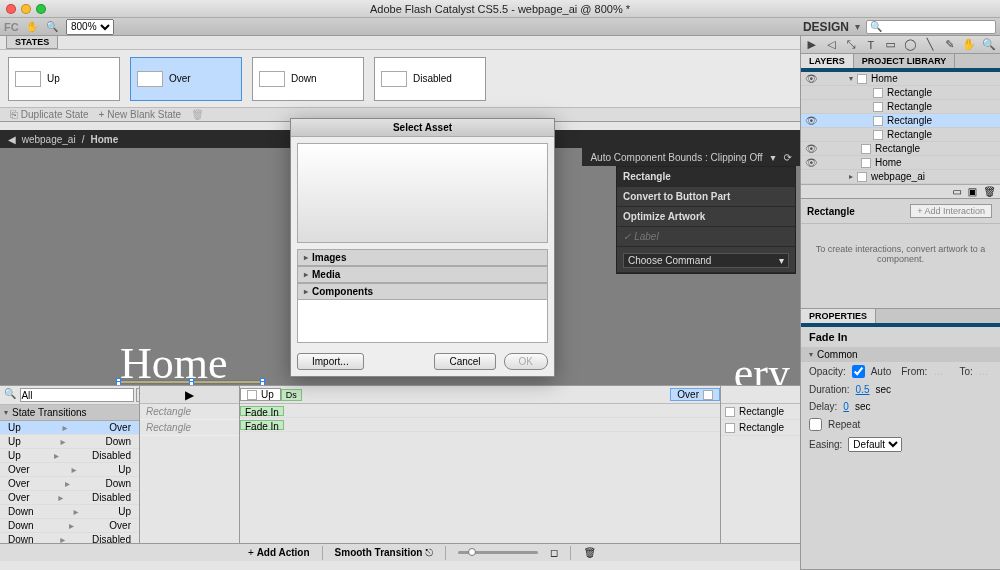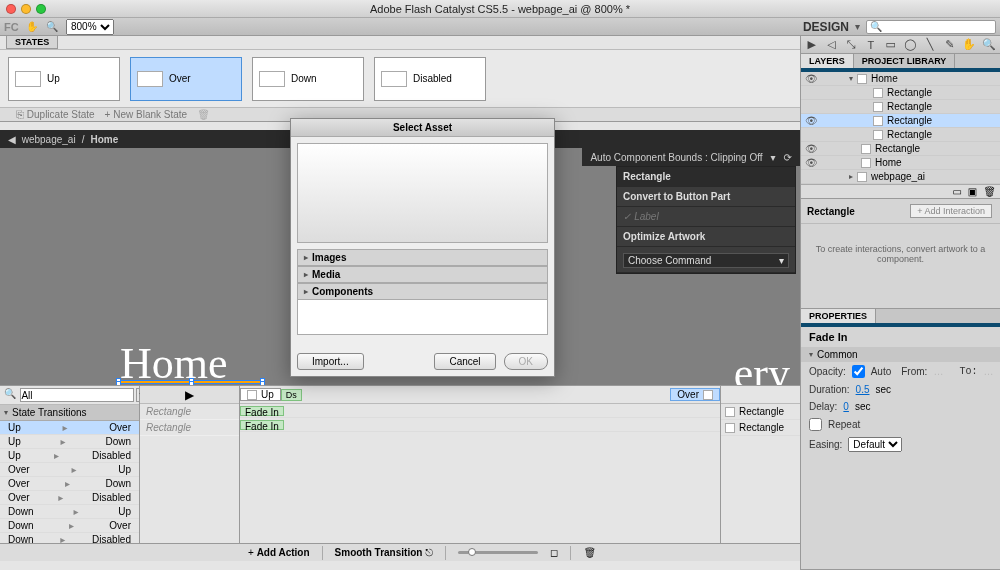--- a/index.html
+++ b/index.html
@@ -22,21 +22,21 @@
 .search{width:130px;height:14px;background:#fff;border:1px solid #999;border-radius:2px;display:flex;align-items:center;padding:0 3px;}
 
 
 .statesbar{border-bottom:1px solid #999;}
 .statestab{display:inline-block;background:#d5d5d5;border:1px solid #999;border-top:none;padding:1px 8px;font-size:9px;font-weight:bold;margin-left:6px;}
 .statesrow{height:58px;background:#e9e9e9;display:flex;align-items:center;padding:4px 8px;gap:10px;border-top:1px solid #bbb;}
 .statecard{width:112px;height:44px;border:1px solid #999;background:#fff;display:flex;align-items:center;padding:0 6px;gap:6px;}
 .statecard.sel{background:#bfdcff;border-color:#4a90d9;}
 .scwrap{position:relative;}
 .thumb{width:26px;height:16px;border:1px solid #aaa;background:#fff;}
-.statectl{height:14px;background:#dcdcdc;border-top:1px solid #bbb;display:flex;align-items:center;gap:10px;padding:0 16px;font-size:9px;color:#777;}
+.statectl{height:14px;background:#dcdcdc;border-top:1px solid #bbb;display:flex;align-items:center;gap:10px;padding:0 10px;font-size:9px;color:#777;}
 
 
 .artarea{position:absolute;top:130px;left:0;right:200px;bottom:185px;}
 .pathbar{height:18px;background:#2a2a2a;color:#ccc;display:flex;align-items:center;padding:0 8px;gap:6px;font-size:10px;}
 .hudbar{position:absolute;top:18px;right:0;height:18px;background:#2a2a2a;color:#ccc;display:flex;align-items:center;padding:0 8px;gap:8px;font-size:9px;z-index:2;}
 .hud{position:absolute;top:36px;right:4px;width:180px;background:#3c3c3c;border:1px solid #222;color:#ddd;z-index:2;font-size:10px;}
 .hud .hrow{padding:4px 6px;border-bottom:1px solid #2a2a2a;}
 .hud .hhead{background:#2b2b2b;font-weight:bold;}
 .hud .faded{color:#777;font-style:italic;}
 .hud .drop{background:#2b2b2b;border:1px solid #555;padding:1px 4px;margin-top:2px;display:flex;justify-content:space-between;}
@@ -96,21 +96,21 @@
 .slider{width:80px;height:3px;background:#999;position:relative;border-radius:2px;}
 .slider .knob{width:8px;height:8px;background:#fff;border:1px solid #777;border-radius:50%;position:absolute;top:-3px;left:10px;}
 
 
 .dialog{position:absolute;left:290px;top:118px;width:265px;height:259px;background:#eee;border:1px solid #888;box-shadow:0 4px 20px rgba(0,0,0,.35);z-index:10;}
 .dlg-title{height:18px;background:linear-gradient(#e2e2e2,#c8c8c8);text-align:center;font-size:10px;font-weight:bold;line-height:18px;border-bottom:1px solid #aaa;}
 .dlg-body{padding:6px;height:calc(100% - 18px);display:flex;flex-direction:column;}
 .dlg-preview{height:100px;background:linear-gradient(#fff,#ddd);border:1px solid #aaa;margin-bottom:6px;}
 .dlg-acc{border:1px solid #aaa;background:#d4d4d4;padding:2px 6px;font-size:10px;font-weight:bold;display:flex;align-items:center;gap:4px;cursor:pointer;}
 .dlg-list{flex:1;background:#fff;border:1px solid #aaa;border-top:none;}
-.dlg-btns{display:flex;gap:8px;padding-top:18px;align-items:center;}
+.dlg-btns{display:flex;gap:8px;padding-top:10px;align-items:center;}
 .dlg-btns button{padding:2px 14px;font-size:10px;border:1px solid #888;background:linear-gradient(#fafafa,#ddd);border-radius:3px;}
 .dlg-btns .ok{color:#aaa;border-radius:8px;}
 </style>
 </head>
 <body>
 
 <div class="titlebar">
   <div class="traffic">
     <span class="t-red"></span>
     <span class="t-yel"></span>
@@ -179,22 +179,22 @@
     <b>Home</b>
   </div>
   <div class="hudbar">
     <span>Auto Component Bounds : Clipping Off</span>
     <span>▾</span>
     <span>⟳</span>
   </div>
   <div class="hud">
     <div class="hrow hhead">Rectangle</div>
     <div class="hrow" style="font-weight:bold;">Convert to Button Part</div>
+    <div class="hrow" style="font-weight:bold;">Optimize Artwork</div>
     <div class="hrow"><span class="faded">✓ <span>Label</span></span></div>
-    <div class="hrow" style="font-weight:bold;">Optimize Artwork</div>
     <div class="hrow">
         <div class="drop">
           <span>Choose Command</span>
           <span>▾</span>
         </div>
       </div>
   </div>
   <div class="canvas">
     <div class="home-text">Home</div>
     <div class="ery-text">ery</div>
@@ -311,21 +311,21 @@
     <div class="sect">
         <span class="chev">▾</span>
         <span>Common</span>
       </div>
     <div class="proprow">
       <label>Opacity:</label>
       <input type="checkbox" checked="" style="">
       <label>Auto</label>
       <label style="margin-left:4px;">From:</label>
       <span style="color:#bbb;">…</span>
-      <label style="margin-left:10px;font-family:Liberation Mono, monospace;">To:</label>
+      <label style="margin-left:10px;">To:</label>
       <span style="color:#bbb;">…</span>
     </div>
     <div class="proprow">
       <label>Duration:</label>
       <span class="val">0.5</span>
       <span>sec</span>
     </div>
     <div class="proprow">
       <label>Delay:</label>
       <span class="val">0</span>

